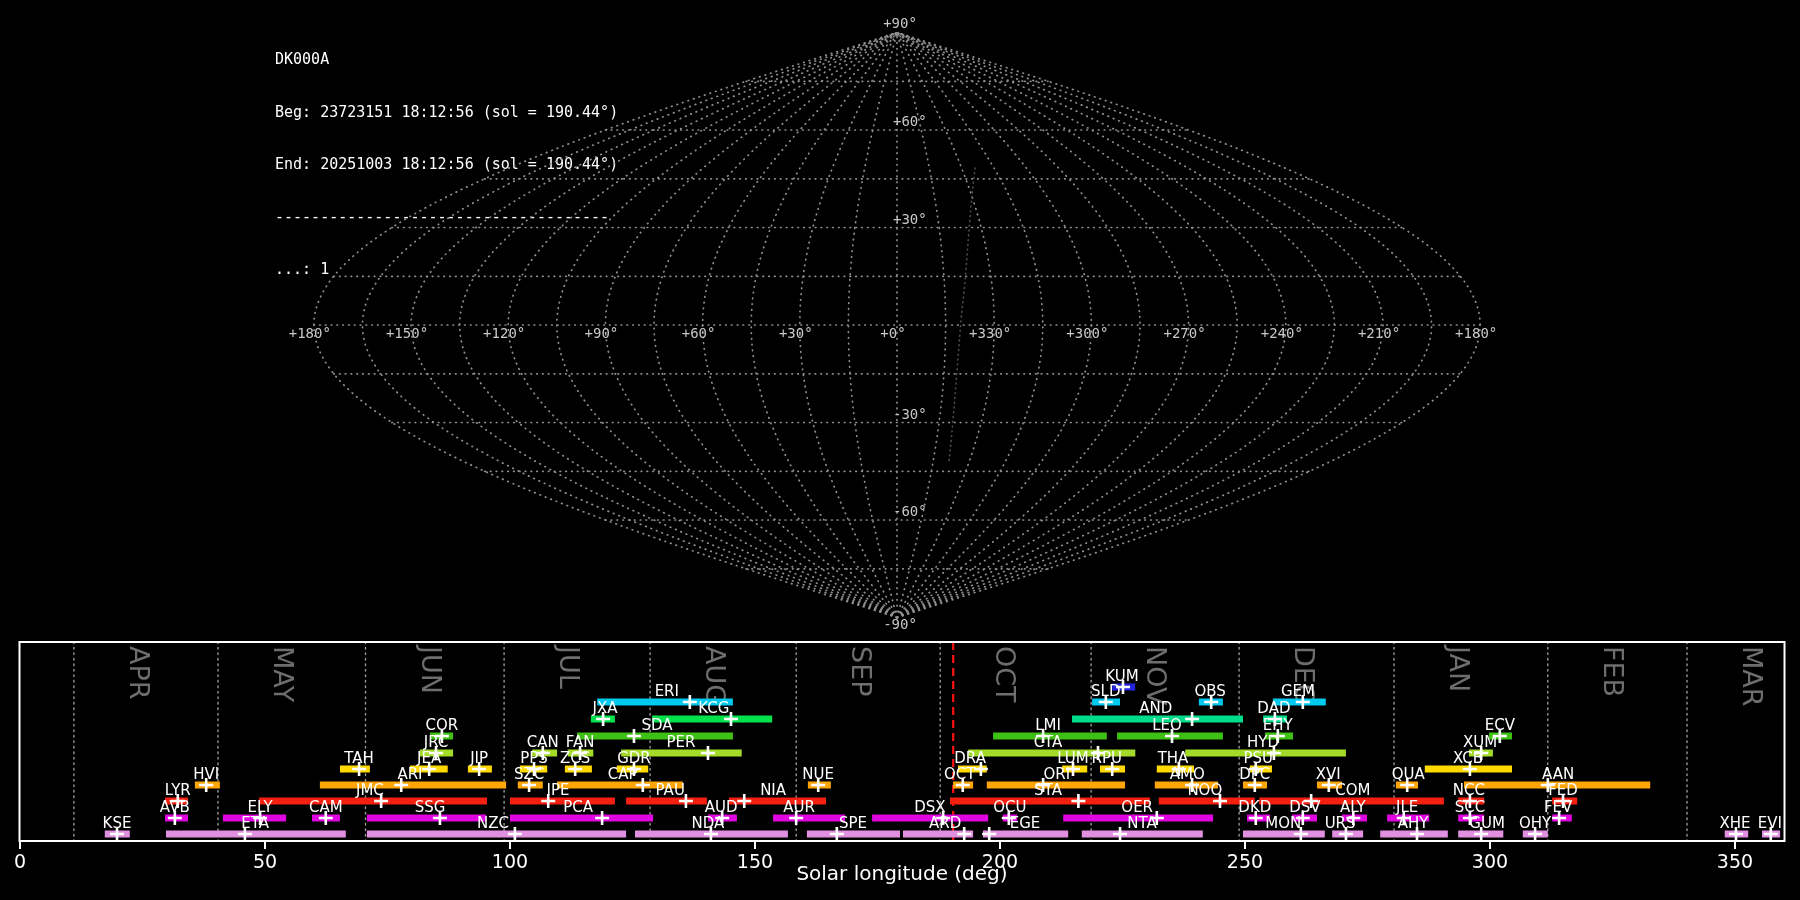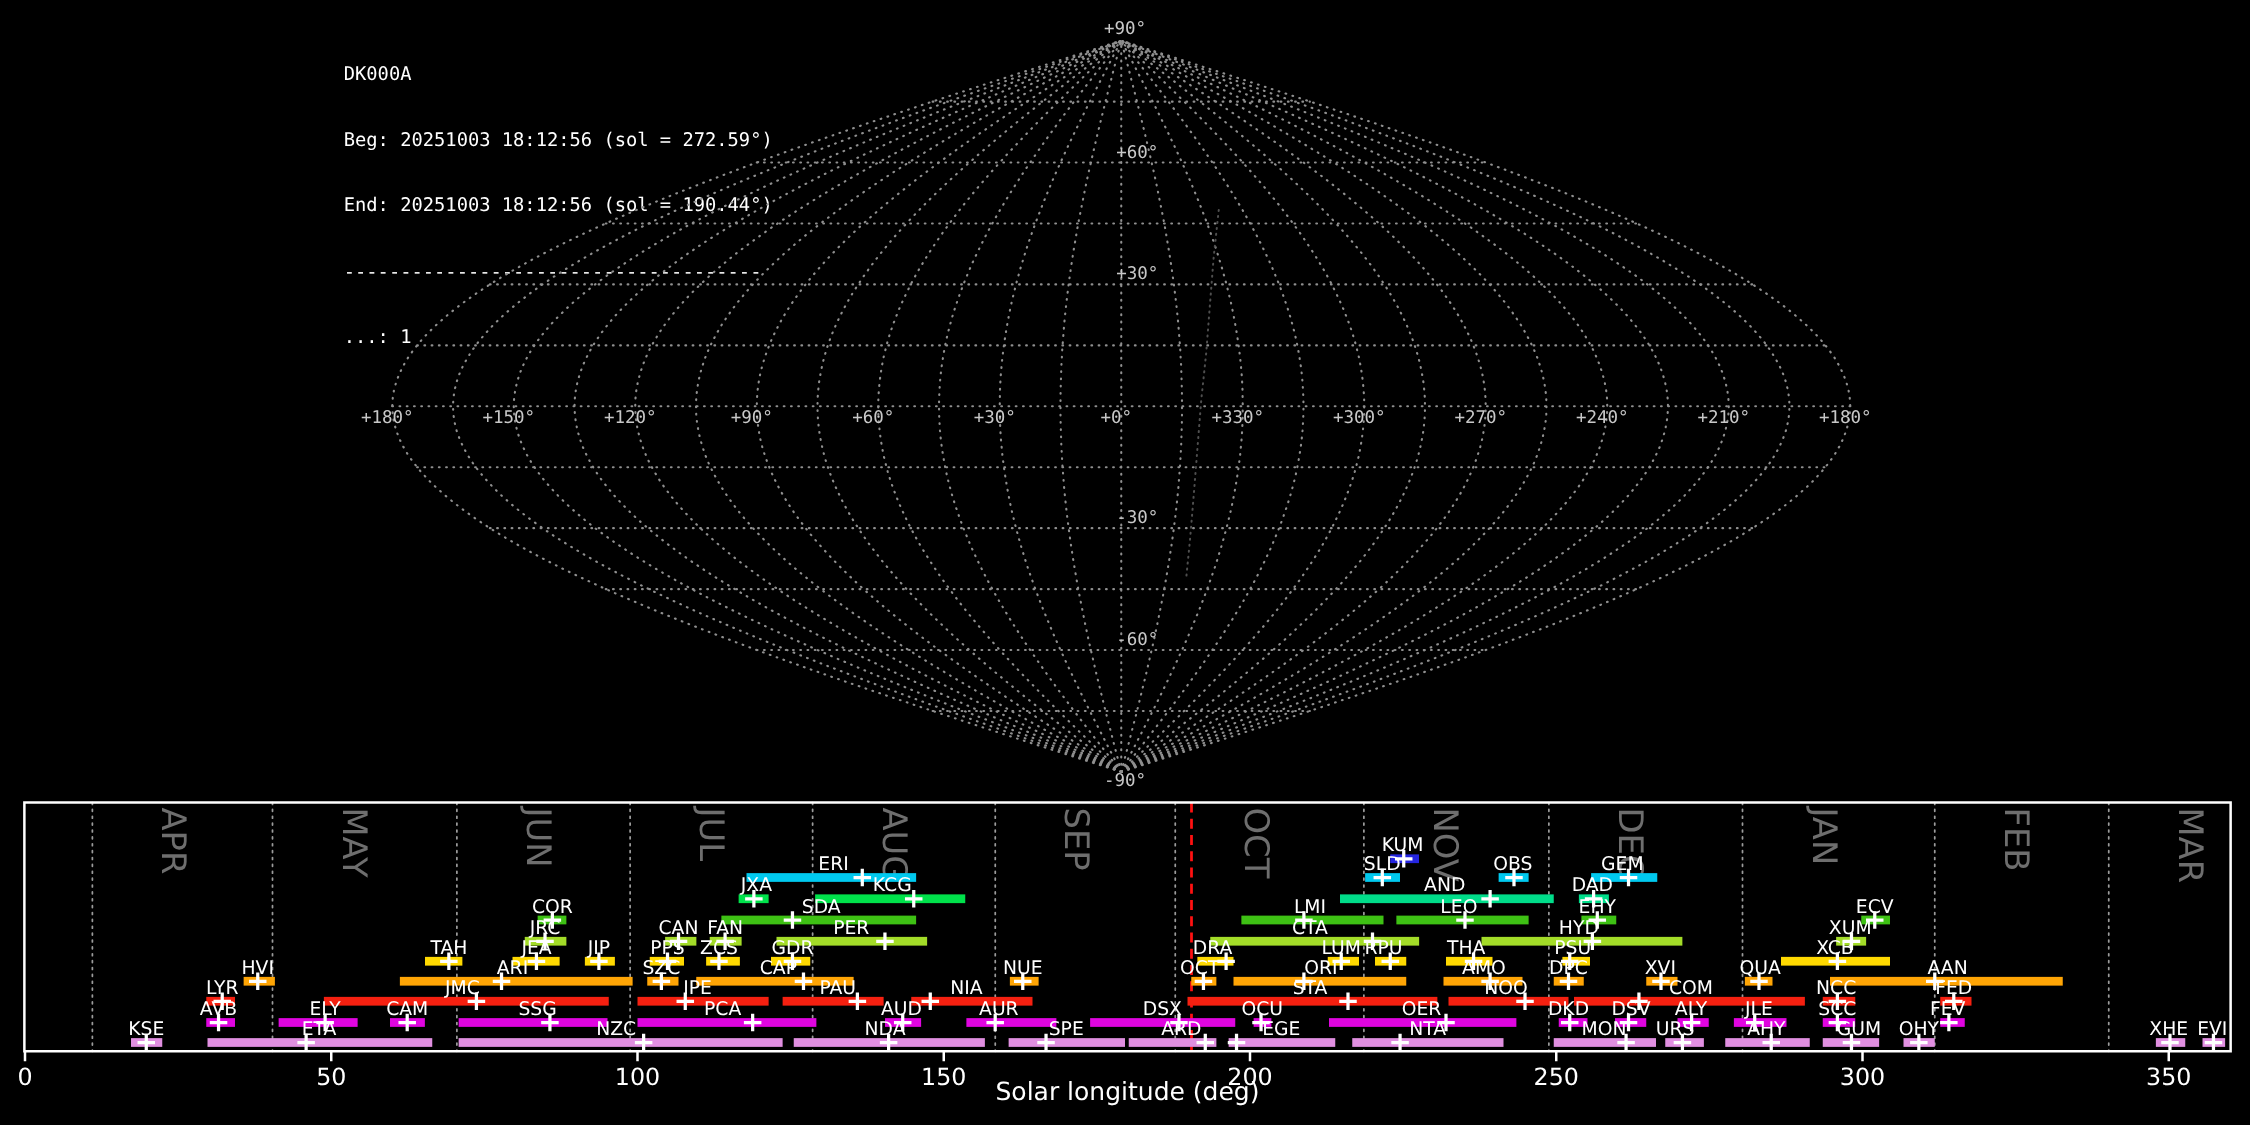--- a/index.html
+++ b/index.html
@@ -10,21 +10,21 @@
        white-space:pre;}
   svg{position:absolute;left:0;top:0;}
   text{font-family:"DejaVu Sans",sans-serif;}
   .mono{font-family:"DejaVu Sans Mono",monospace;}
 </style>
 </head>
 <body>
 
 <div id="hdr">
   <div>DK000A</div>
-  <div>Beg: 20251003 18:12:56 (sol = 272.59°)</div>
+  <div>Beg: 23723151 18:12:56 (sol = 190.44°)</div>
   <div>End: 20251003 18:12:56 (sol = 190.44°)</div>
   <div>-------------------------------------</div>
   <div>...: 1</div>
 </div>
 
 <svg id="scene" width="1800" height="900" viewBox="0 0 1800 900">
   <g id="skymap">
       <polyline points="897.0,617.5 876.6,611.0 856.3,604.5 836.0,598.0 815.8,591.5 795.7,585.0 775.7,578.5 755.9,572.0 736.2,565.5 716.8,559.0 697.5,552.5 678.5,546.0 659.8,539.5 641.3,533.0 623.2,526.5 605.4,520.0 588.0,513.5 570.9,507.0 554.2,500.5 537.9,494.0 522.1,487.5 506.8,481.0 491.9,474.5 477.5,468.0 463.6,461.5 450.2,455.0 437.4,448.5 425.2,442.0 413.5,435.5 402.4,429.0 391.9,422.5 382.1,416.0 372.8,409.5 364.2,403.0 356.3,396.5 349.0,390.0 342.3,383.5 336.4,377.0 331.1,370.5 326.5,364.0 322.7,357.5 319.5,351.0 317.0,344.5 315.2,338.0 314.2,331.5 313.8,325.0 314.2,318.5 315.2,312.0 317.0,305.5 319.5,299.0 322.7,292.5 326.5,286.0 331.1,279.5 336.4,273.0 342.3,266.5 349.0,260.0 356.3,253.5 364.2,247.0 372.8,240.5 382.1,234.0 391.9,227.5 402.4,221.0 413.5,214.5 425.2,208.0 437.4,201.5 450.2,195.0 463.6,188.5 477.5,182.0 491.9,175.5 506.8,169.0 522.1,162.5 537.9,156.0 554.2,149.5 570.9,143.0 588.0,136.5 605.4,130.0 623.2,123.5 641.3,117.0 659.8,110.5 678.5,104.0 697.5,97.5 716.8,91.0 736.2,84.5 755.9,78.0 775.7,71.5 795.7,65.0 815.8,58.5 836.0,52.0 856.3,45.5 876.6,39.0 897.0,32.5" fill="none" stroke="#8f8f8f" stroke-width="1.7" stroke-dasharray="0.6 5.2" stroke-linecap="round"></polyline>
       <polyline points="897.0,617.5 878.3,611.0 859.7,604.5 841.1,598.0 822.6,591.5 804.2,585.0 785.9,578.5 767.7,572.0 749.6,565.5 731.8,559.0 714.2,552.5 696.7,546.0 679.6,539.5 662.6,533.0 646.0,526.5 629.7,520.0 613.7,513.5 598.1,507.0 582.8,500.5 567.9,494.0 553.4,487.5 539.3,481.0 525.6,474.5 512.4,468.0 499.7,461.5 487.5,455.0 475.7,448.5 464.5,442.0 453.8,435.5 443.6,429.0 434.0,422.5 425.0,416.0 416.5,409.5 408.6,403.0 401.3,396.5 394.6,390.0 388.6,383.5 383.1,377.0 378.3,370.5 374.1,364.0 370.5,357.5 367.6,351.0 365.3,344.5 363.7,338.0 362.7,331.5 362.4,325.0 362.7,318.5 363.7,312.0 365.3,305.5 367.6,299.0 370.5,292.5 374.1,286.0 378.3,279.5 383.1,273.0 388.6,266.5 394.6,260.0 401.3,253.5 408.6,247.0 416.5,240.5 425.0,234.0 434.0,227.5 443.6,221.0 453.8,214.5 464.5,208.0 475.7,201.5 487.5,195.0 499.7,188.5 512.4,182.0 525.6,175.5 539.3,169.0 553.4,162.5 567.9,156.0 582.8,149.5 598.1,143.0 613.7,136.5 629.7,130.0 646.0,123.5 662.6,117.0 679.6,110.5 696.7,104.0 714.2,97.5 731.8,91.0 749.6,84.5 767.7,78.0 785.9,71.5 804.2,65.0 822.6,58.5 841.1,52.0 859.7,45.5 878.3,39.0 897.0,32.5" fill="none" stroke="#8f8f8f" stroke-width="1.7" stroke-dasharray="0.6 5.2" stroke-linecap="round"></polyline>
       <polyline points="897.0,617.5 880.0,611.0 863.1,604.5 846.2,598.0 829.4,591.5 812.6,585.0 796.0,578.5 779.4,572.0 763.0,565.5 746.8,559.0 730.8,552.5 714.9,546.0 699.3,539.5 684.0,533.0 668.8,526.5 654.0,520.0 639.5,513.5 625.2,507.0 611.3,500.5 597.8,494.0 584.6,487.5 571.8,481.0 559.4,474.5 547.4,468.0 535.8,461.5 524.7,455.0 514.0,448.5 503.8,442.0 494.1,435.5 484.8,429.0 476.1,422.5 467.9,416.0 460.2,409.5 453.0,403.0 446.4,396.5 440.3,390.0 434.8,383.5 429.8,377.0 425.4,370.5 421.6,364.0 418.4,357.5 415.7,351.0 413.7,344.5 412.2,338.0 411.3,331.5 411.0,325.0 411.3,318.5 412.2,312.0 413.7,305.5 415.7,299.0 418.4,292.5 421.6,286.0 425.4,279.5 429.8,273.0 434.8,266.5 440.3,260.0 446.4,253.5 453.0,247.0 460.2,240.5 467.9,234.0 476.1,227.5 484.8,221.0 494.1,214.5 503.8,208.0 514.0,201.5 524.7,195.0 535.8,188.5 547.4,182.0 559.4,175.5 571.8,169.0 584.6,162.5 597.8,156.0 611.3,149.5 625.2,143.0 639.5,136.5 654.0,130.0 668.8,123.5 684.0,117.0 699.3,110.5 714.9,104.0 730.8,97.5 746.8,91.0 763.0,84.5 779.4,78.0 796.0,71.5 812.6,65.0 829.4,58.5 846.2,52.0 863.1,45.5 880.0,39.0 897.0,32.5" fill="none" stroke="#8f8f8f" stroke-width="1.7" stroke-dasharray="0.6 5.2" stroke-linecap="round"></polyline>

